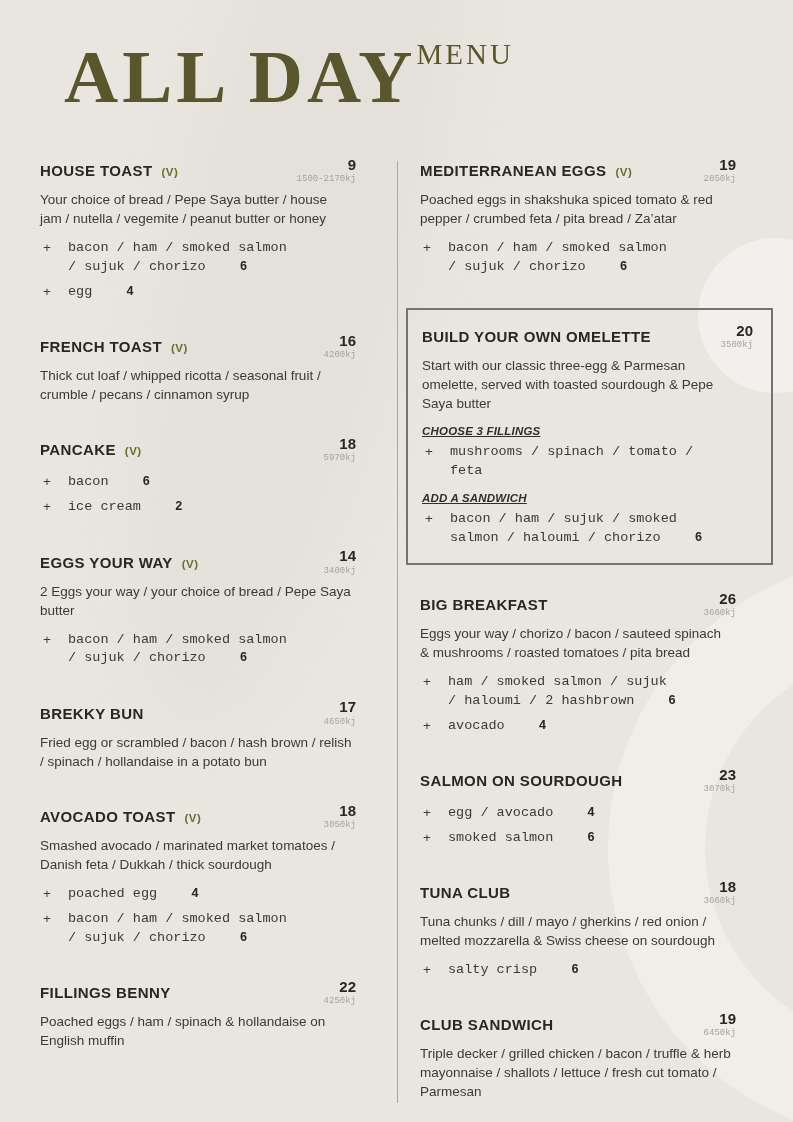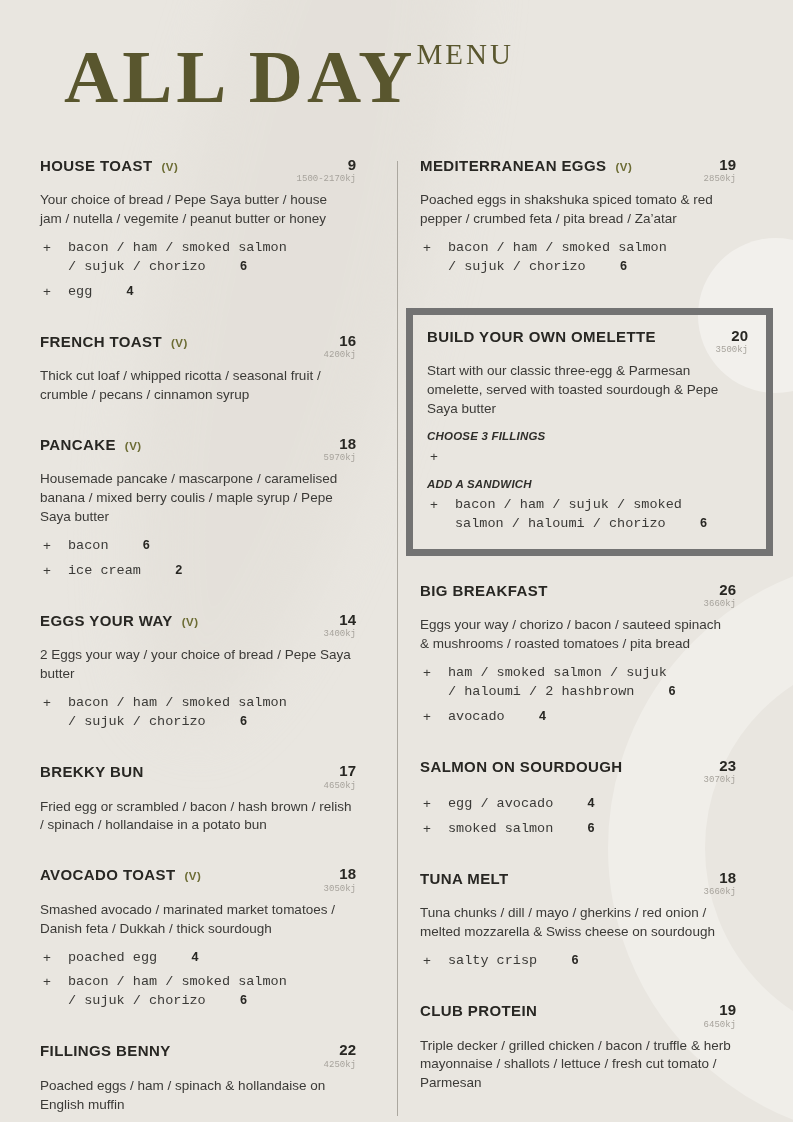--- a/index.html
+++ b/index.html
@@ -22,35 +22,35 @@
   .title-row{display:flex;align-items:flex-start;padding-left:24px;margin-top:8px;}
   .t-main{font-family:"Liberation Serif", serif;font-weight:bold;font-size:75px;
     letter-spacing:4px;color:#59562e;line-height:1.05;}
   .t-sub{font-family:"Liberation Serif", serif;font-size:29px;letter-spacing:3px;color:#59562e;}
 
   .menu{display:flex;margin-top:40px;align-items:stretch;}
   .col{width:316px;}
   .col-divider{width:1px;background:#aba79f;margin:4px 22px 30px 41px;}
 
   .item{margin-bottom:31px;}
-  .item.boxed{border:7px solid #737373;box-sizing:border-box;width:367px;
+  .item.boxed{border:2px solid #737373;box-sizing:border-box;width:367px;
     margin:20px 9px 26px -14px;padding:13px 18px 15px 14px;}
 
-  .item-head{display:flex;justify-content:space-between;align-items:flex-start;}
+  .item-head{display:flex;justify-content:space-between;align-items:center;}
   .name-wrap{display:flex;align-items:baseline;}
   .item-name{font-size:15px;font-weight:bold;color:#282723;letter-spacing:.4px;}
   .veg{font-size:11.5px;font-weight:bold;color:#6c6c34;margin-left:9px;letter-spacing:.5px;}
   .price-block{text-align:right;margin-left:10px;flex-shrink:0;}
   .price{font-size:15px;font-weight:bold;color:#282723;line-height:1.1;}
   .kj{font-size:9px;color:#a7a39c;margin-top:1px;font-family:Liberation Mono, monospace;}
 
   .desc{font-size:13.5px;line-height:1.4;margin-top:7px;max-width:312px;color:#3b3a37;}
   .addons{margin-top:10px;}
   .group-label{font-size:11.5px;font-weight:bold;font-style:italic;color:#2f2e2a;
-    margin-top:11px;letter-spacing:.2px;}
+    margin-top:11px;letter-spacing:.2px;text-decoration:underline;}
   .addon{display:flex;margin-top:6px;font-size:13.5px;line-height:1.4;color:#3b3a37;}
   .plus{width:25px;flex-shrink:0;padding-left:3px;}
   .addon-body{max-width:232px;font-family:Liberation Mono, monospace;}
   .boxed .addon-body{max-width:272px;}
   .addon-price{display:inline-block;margin-left:34px;font-weight:bold;font-size:12.5px;color:#282723;}
 </style>
 </head>
 <body>
 
 <div class="page">
@@ -106,21 +106,20 @@
             <div class="item-head">
               <div class="name-wrap">
                 <span class="item-name">PANCAKE</span>
                 <span class="veg">(V)</span>
               </div>
               <div class="price-block">
                 <div class="price">18</div>
                 <div class="kj">5970kj</div>
               </div>
             </div>
-            <div class="desc">Housemade pancake / mascarpone / caramelised banana / mixed berry coulis / maple syrup / Pepe Saya butter</div>
             <div class="addons">
               <div class="addon">
                 <span class="plus">+</span>
                 <span class="addon-body"><span>bacon</span><span class="addon-price">6</span></span>
               </div>
               <div class="addon">
                 <span class="plus">+</span>
                 <span class="addon-body"><span>ice cream</span><span class="addon-price">2</span></span>
               </div>
             </div>
@@ -221,20 +220,21 @@
               <div class="price-block">
                 <div class="price">20</div>
                 <div class="kj">3500kj</div>
               </div>
             </div>
             <div class="desc">Start with our classic three-egg &amp; Parmesan omelette, served with toasted sourdough &amp; Pepe Saya butter</div>
             <div class="addons">
               <div class="group-label">CHOOSE 3 FILLINGS</div>
               <div class="addon">
                 <span class="plus">+</span>
+                <span class="addon-body"><span>mushrooms / spinach / tomato / feta</span></span>
               </div>
               <div class="group-label">ADD A SANDWICH</div>
               <div class="addon">
                 <span class="plus">+</span>
                 <span class="addon-body"><span>bacon / ham / sujuk / smoked salmon / haloumi / chorizo</span><span class="addon-price">6</span></span>
               </div>
             </div>
           </div>
           <div class="item">
             <div class="item-head">
@@ -275,39 +275,39 @@
               </div>
               <div class="addon">
                 <span class="plus">+</span>
                 <span class="addon-body"><span>smoked salmon</span><span class="addon-price">6</span></span>
               </div>
             </div>
           </div>
           <div class="item">
             <div class="item-head">
               <div class="name-wrap">
-                <span class="item-name">TUNA MELT</span>
+                <span class="item-name">TUNA CLUB</span>
               </div>
               <div class="price-block">
                 <div class="price">18</div>
                 <div class="kj">3660kj</div>
               </div>
             </div>
             <div class="desc">Tuna chunks / dill / mayo / gherkins / red onion / melted mozzarella &amp; Swiss cheese on sourdough</div>
             <div class="addons">
               <div class="addon">
                 <span class="plus">+</span>
                 <span class="addon-body"><span>salty crisp</span><span class="addon-price">6</span></span>
               </div>
             </div>
           </div>
           <div class="item">
             <div class="item-head">
               <div class="name-wrap">
-                <span class="item-name">CLUB PROTEIN</span>
+                <span class="item-name">CLUB SANDWICH</span>
               </div>
               <div class="price-block">
                 <div class="price">19</div>
                 <div class="kj">6450kj</div>
               </div>
             </div>
             <div class="desc">Triple decker / grilled chicken / bacon / truffle &amp; herb mayonnaise / shallots / lettuce / fresh cut tomato / Parmesan</div>
           </div>
         </div>
     </div>

